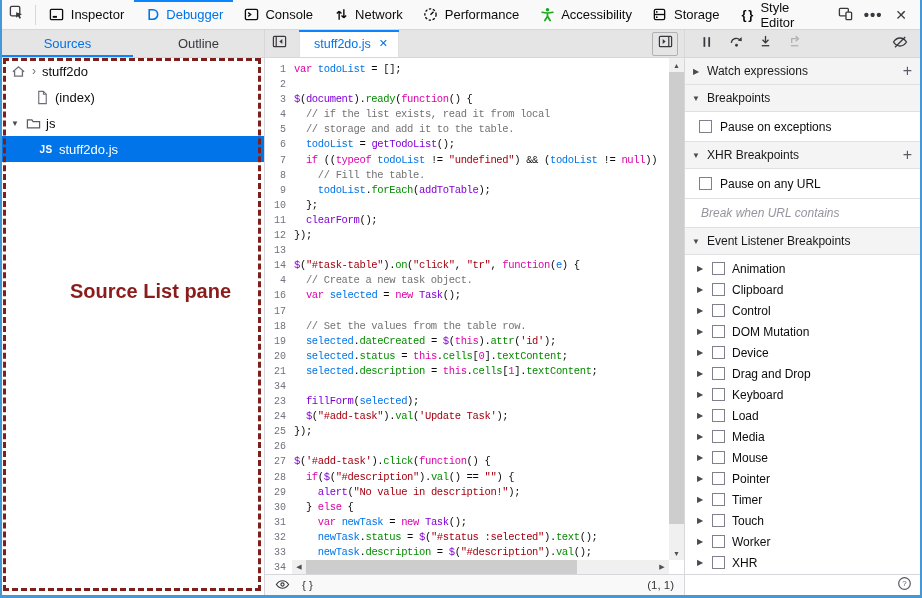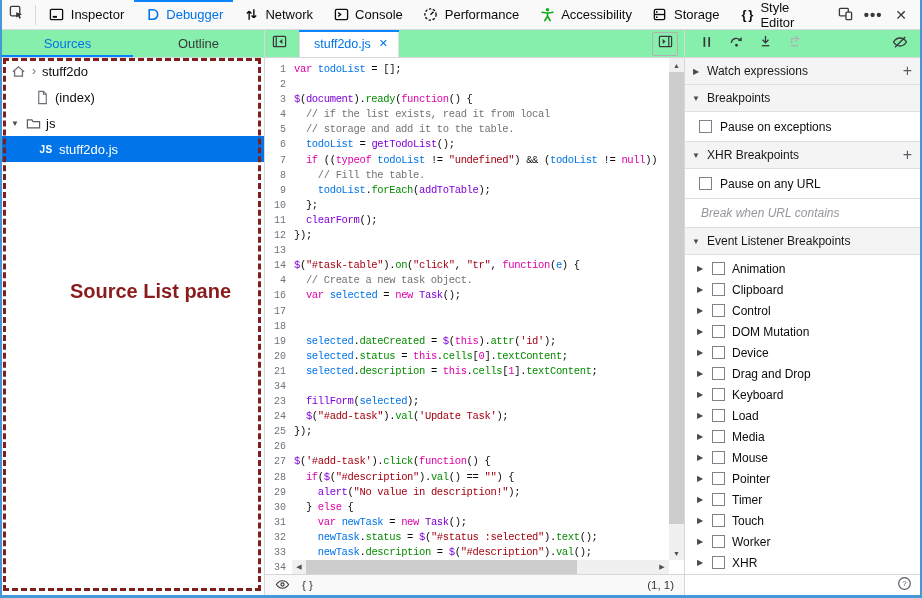--- a/index.html
+++ b/index.html
@@ -17,21 +17,21 @@
         font-size:13px;color:#0c0c0d;cursor:default;}
   .ptab.active{color:var(--accent-text);}
   .ptab.active::before{content:"";position:absolute;top:0;left:0;right:0;height:2px;background:var(--accent);}
   .picon{width:16px;height:16px;display:flex;align-items:center;justify-content:center;}
   .picon svg{width:15px;height:15px;}
   .brace{font-size:13px;font-weight:700;letter-spacing:-1px;}
   .r1right{margin-left:auto;display:flex;align-items:center;gap:2px;padding-right:6px;}
   .iconbtn{width:26px;height:26px;display:flex;align-items:center;justify-content:center;color:#38383d;font-size:14px;}
   .meat{font-size:15px;letter-spacing:1px;font-weight:700;line-height:10px;}
   
-  .row2{height:28px;box-sizing:border-box;display:flex;background:#86efac;border-bottom:1px solid #d7d7db;}
+  .row2{height:28px;box-sizing:border-box;display:flex;background:#e5e5e5;border-bottom:1px solid #d7d7db;}
   .lefttabs{width:263px;flex:none;display:flex;border-right:1px solid #d7d7db;box-sizing:border-box;}
   .ltab{flex:1;display:flex;align-items:center;justify-content:center;font-size:13px;color:#38383d;position:relative;}
   .ltab.active{color:var(--accent-text);}
   .ltab.active::after{content:"";position:absolute;bottom:0;left:0;right:0;height:2px;background:var(--accent);}
   .tabbar{width:420px;flex:none;display:flex;align-items:center;border-right:1px solid #d7d7db;box-sizing:border-box;}
   .sqbtn{width:24px;height:22px;display:flex;align-items:center;justify-content:center;color:#38383d;margin:0 2px;}
   .etab{height:100%;display:flex;align-items:center;gap:8px;padding:0 10px 0 14px;background:#fff;
         border-left:1px solid #e0e0e2;border-right:1px solid #e0e0e2;position:relative;
         color:var(--accent-text);font-size:12.5px;margin-left:6px;}
   .etab::before{content:"";position:absolute;top:0;left:-1px;right:-1px;height:2px;background:var(--accent);}
@@ -124,34 +124,34 @@
           <span class="picon">
             <svg width="15" height="15" viewBox="0 0 16 16">
               <path d="M4.5 3h4a5 5 0 0 1 0 10h-4z" fill="none" stroke="currentColor" stroke-width="1.7"></path>
             </svg>
           </span>
           <span>Debugger</span>
         </div>
         <div class="ptab">
           <span class="picon">
             <svg width="15" height="15" viewBox="0 0 16 16">
+              <rect x="1.5" y="2.5" width="13" height="11" rx="1.5" fill="none" stroke="currentColor" stroke-width="1.4"></rect>
+              <path d="M4.5 6l2.6 2-2.6 2" fill="none" stroke="currentColor" stroke-width="1.4"></path>
+            </svg>
+          </span>
+          <span>Console</span>
+        </div>
+        <div class="ptab">
+          <span class="picon">
+            <svg width="15" height="15" viewBox="0 0 16 16">
               <path d="M5.5 13.5v-9M5.5 4.5L3 7M5.5 4.5L8 7" stroke="currentColor" stroke-width="1.5" fill="none"></path>
               <path d="M10.5 2.5v9M10.5 11.5L8 9M10.5 11.5L13 9" stroke="currentColor" stroke-width="1.5" fill="none"></path>
             </svg>
           </span>
           <span>Network</span>
-        </div>
-        <div class="ptab">
-          <span class="picon">
-            <svg width="15" height="15" viewBox="0 0 16 16">
-              <rect x="1.5" y="2.5" width="13" height="11" rx="1.5" fill="none" stroke="currentColor" stroke-width="1.4"></rect>
-              <path d="M4.5 6l2.6 2-2.6 2" fill="none" stroke="currentColor" stroke-width="1.4"></path>
-            </svg>
-          </span>
-          <span>Console</span>
         </div>
         <div class="ptab">
           <span class="picon">
             <svg width="15" height="15" viewBox="0 0 16 16">
               <circle cx="8" cy="8" r="6" fill="none" stroke="currentColor" stroke-width="1.4" stroke-dasharray="2.6 1.7"></circle>
               <path d="M8 8.2L11.2 5" stroke="currentColor" stroke-width="1.5"></path>
             </svg>
           </span>
           <span>Performance</span>
         </div>
@@ -387,20 +387,21 @@
           <div class="cl">
             <span class="ln">16</span>
             <span class="code"><span class="tk-plain">  </span><span class="tk-keyword">var</span><span class="tk-plain"> </span><span class="tk-def">selected</span><span class="tk-plain"> = </span><span class="tk-keyword">new</span><span class="tk-plain"> </span><span class="tk-variable">Task</span><span class="tk-plain">();</span></span>
           </div>
           <div class="cl">
             <span class="ln">17</span>
             <span class="code"></span>
           </div>
           <div class="cl">
             <span class="ln">18</span>
+            <span class="code"><span class="tk-comment">  // Set the values from the table row.</span></span>
           </div>
           <div class="cl">
             <span class="ln">19</span>
             <span class="code"><span class="tk-plain">  </span><span class="tk-def">selected</span><span class="tk-plain">.</span><span class="tk-property">dateCreated</span><span class="tk-plain"> = </span><span class="tk-variable">$</span><span class="tk-plain">(</span><span class="tk-keyword">this</span><span class="tk-plain">).</span><span class="tk-property">attr</span><span class="tk-plain">(</span><span class="tk-string">'id'</span><span class="tk-plain">);</span></span>
           </div>
           <div class="cl">
             <span class="ln">20</span>
             <span class="code"><span class="tk-plain">  </span><span class="tk-def">selected</span><span class="tk-plain">.</span><span class="tk-property">status</span><span class="tk-plain"> = </span><span class="tk-keyword">this</span><span class="tk-plain">.</span><span class="tk-property">cells</span><span class="tk-plain">[</span><span class="tk-number">0</span><span class="tk-plain">].</span><span class="tk-property">textContent</span><span class="tk-plain">;</span></span>
           </div>
           <div class="cl">

